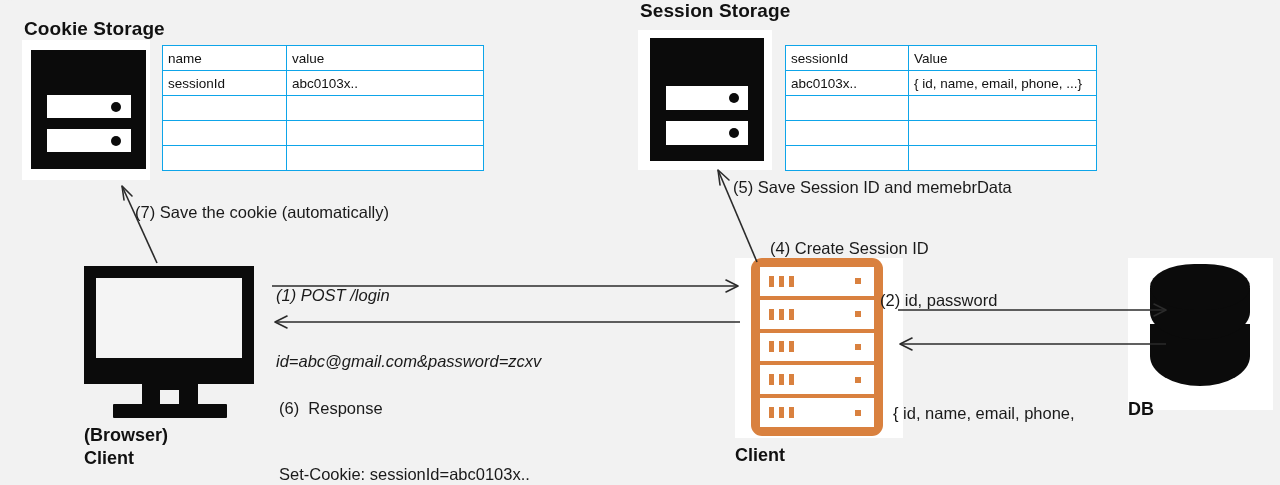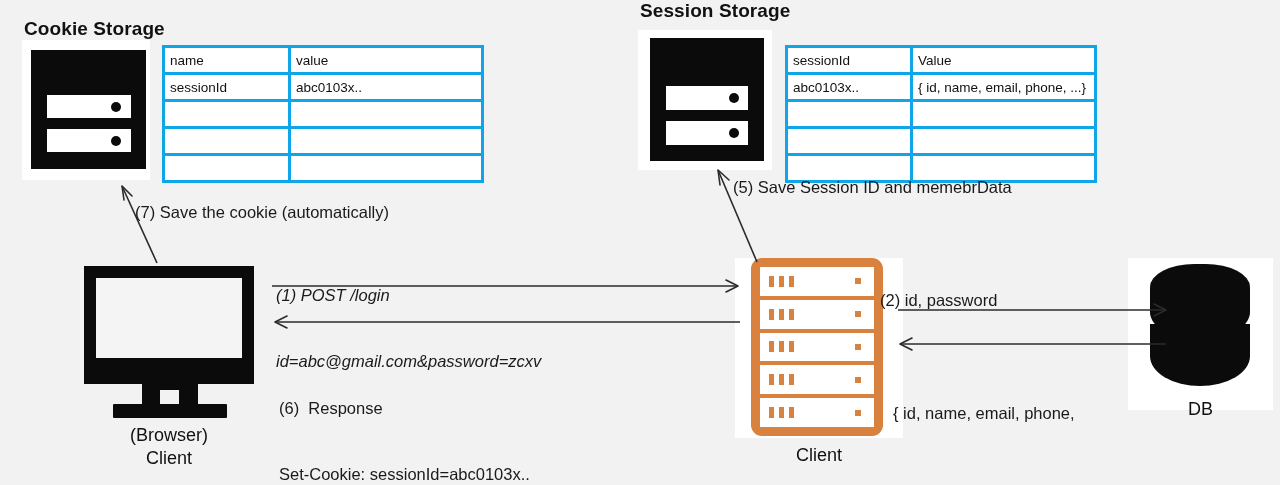--- a/index.html
+++ b/index.html
@@ -51,21 +51,21 @@
     border-radius: 50%;
   }
 
   
   .data-table {
     border-collapse: collapse;
     background: #ffffff;
     table-layout: fixed;
   }
   .data-table td {
-    border: 3px solid #0ea5e9;
+    border: 1px solid #0ea5e9;
     background: #ffffff;
     font-size: 13.5px;
     color: #111;
     padding: 2px 5px;
     height: 20px;
     vertical-align: middle;
     overflow: hidden;
     white-space: nowrap;
   }
 
@@ -124,22 +124,22 @@
   .db-icon { position: relative; }
   .db-icon .disc {
     position: absolute;
     background: #0b0b0b;
     border-radius: 50% / 22%;
   }
 
   
   .node-caption {
     font-size: 18px;
-    font-weight: normal;
-    text-align: center;
+    font-weight: bold;
+    text-align: left;
     color: #111;
     line-height: 23px;
     white-space: nowrap;
   }
 
   
   .flow-label {
     font-size: 16.5px;
     color: #1a1a1a;
     line-height: 22px;
@@ -355,20 +355,21 @@
     <div>id=abc@gmail.com&amp;password=zcxv</div>
   </div>
 
   <div class="abs flow-label" style="left:279px; top:347px;">
     <div>(6)  Response</div>
     <div>Set-Cookie: sessionId=abc0103x..</div>
   </div>
 
   <div class="abs flow-label" style="left:733px; top:170px;">(5) Save Session ID and memebrData</div>
 
+  <div class="abs flow-label" style="left:770px; top:231px;">(4) Create Session ID</div>
 
   <div class="abs flow-label" style="left:880px; top:283px;">(2) id, password</div>
 
   <div class="abs flow-label" style="left:893px; top:352px;">
     <div>{ id, name, email, phone,</div>
     
   </div>
 
 </div>
 

